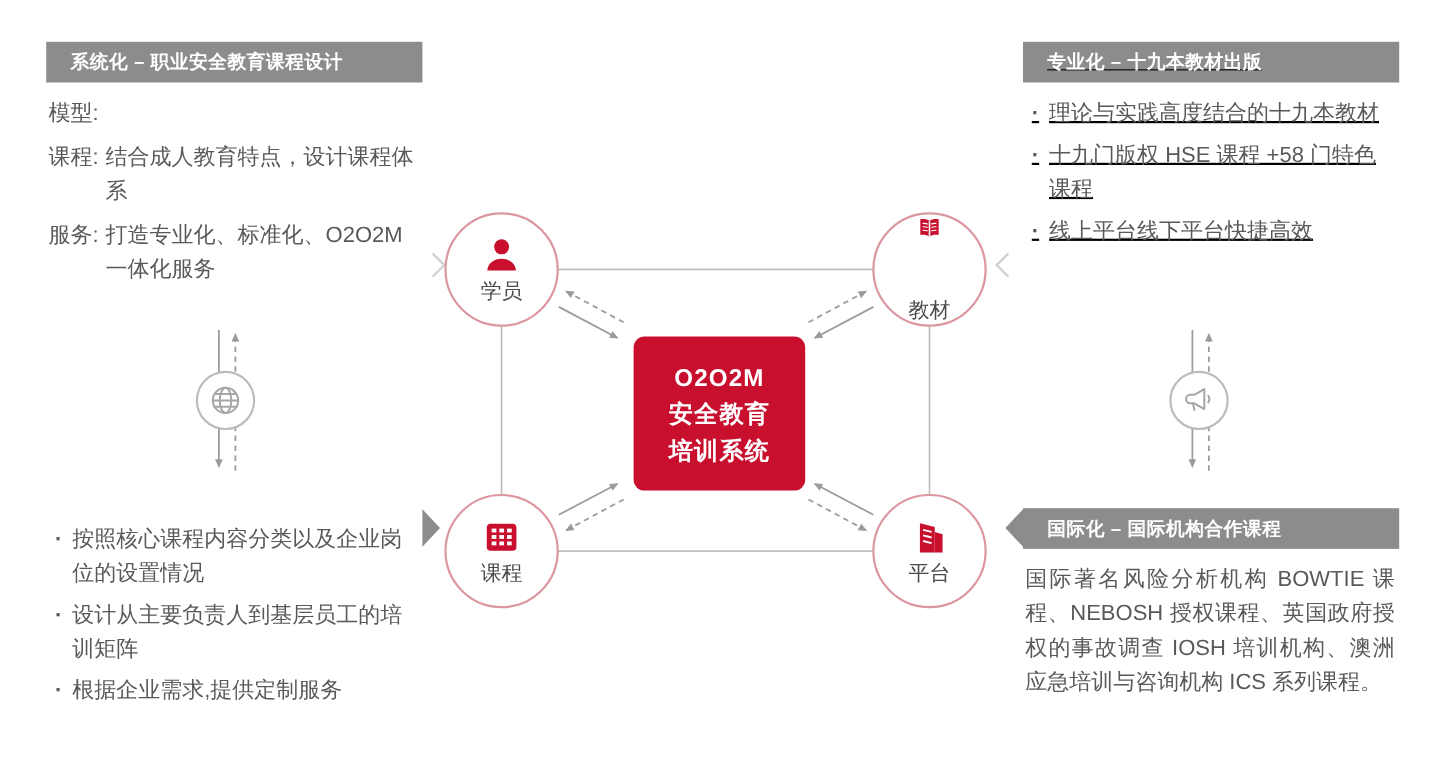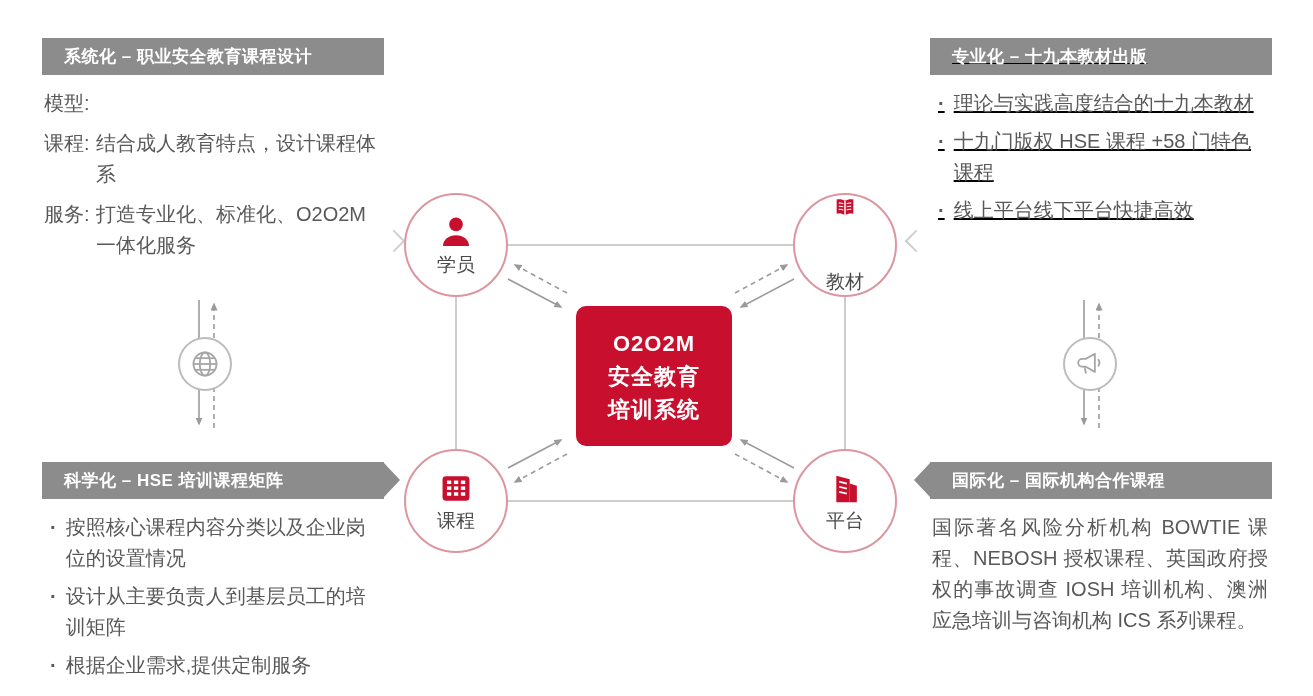--- a/index.html
+++ b/index.html
@@ -138,21 +138,20 @@
     <div class="hdr">专业化 – 十九本教材出版</div>
     <div class="bd">
       <div class="bullet-item">理论与实践高度结合的十九本教材</div>
       <div class="bullet-item">十九门版权 HSE 课程 +58 门特色课程</div>
       <div class="bullet-item">线上平台线下平台快捷高效</div>
     </div>
   </div>
   <div class="chevron chevron-left"></div>
 
   <div class="callout box-bl">
-    <div class="hdr">科学化 – HSE 培训课程矩阵</div>
     <div class="bd">
       <div class="bullet-item">按照核心课程内容分类以及企业岗位的设置情况</div>
       <div class="bullet-item">设计从主要负责人到基层员工的培训矩阵</div>
       <div class="bullet-item">根据企业需求,提供定制服务</div>
     </div>
   </div>
   <div class="tri tri-right"></div>
 
   <div class="callout box-br">
     <div class="hdr">国际化 – 国际机构合作课程</div>

